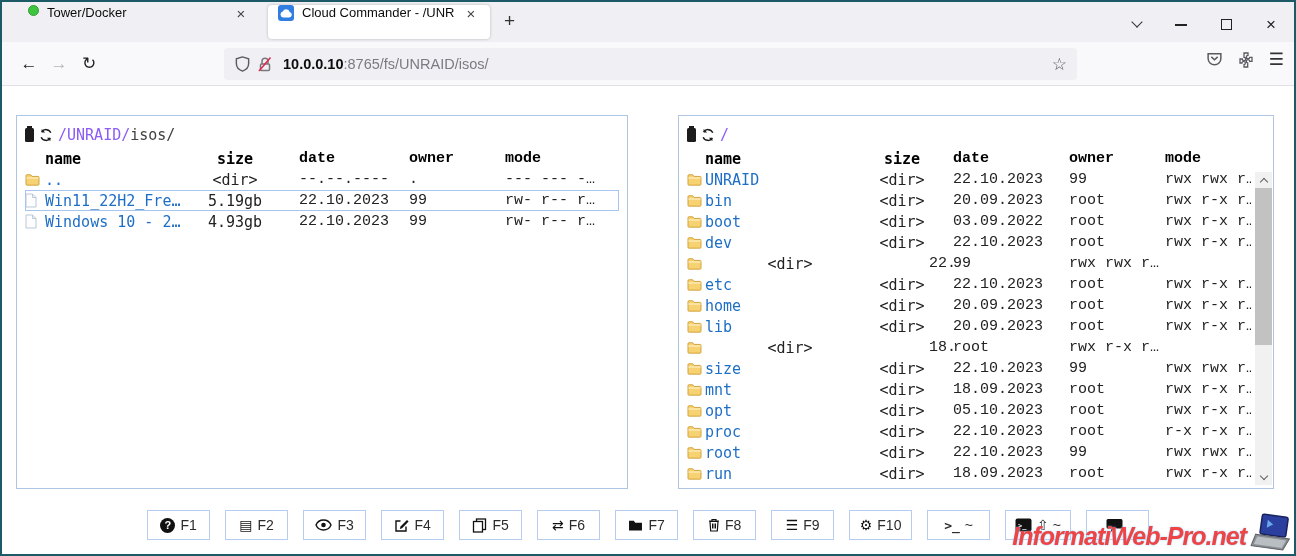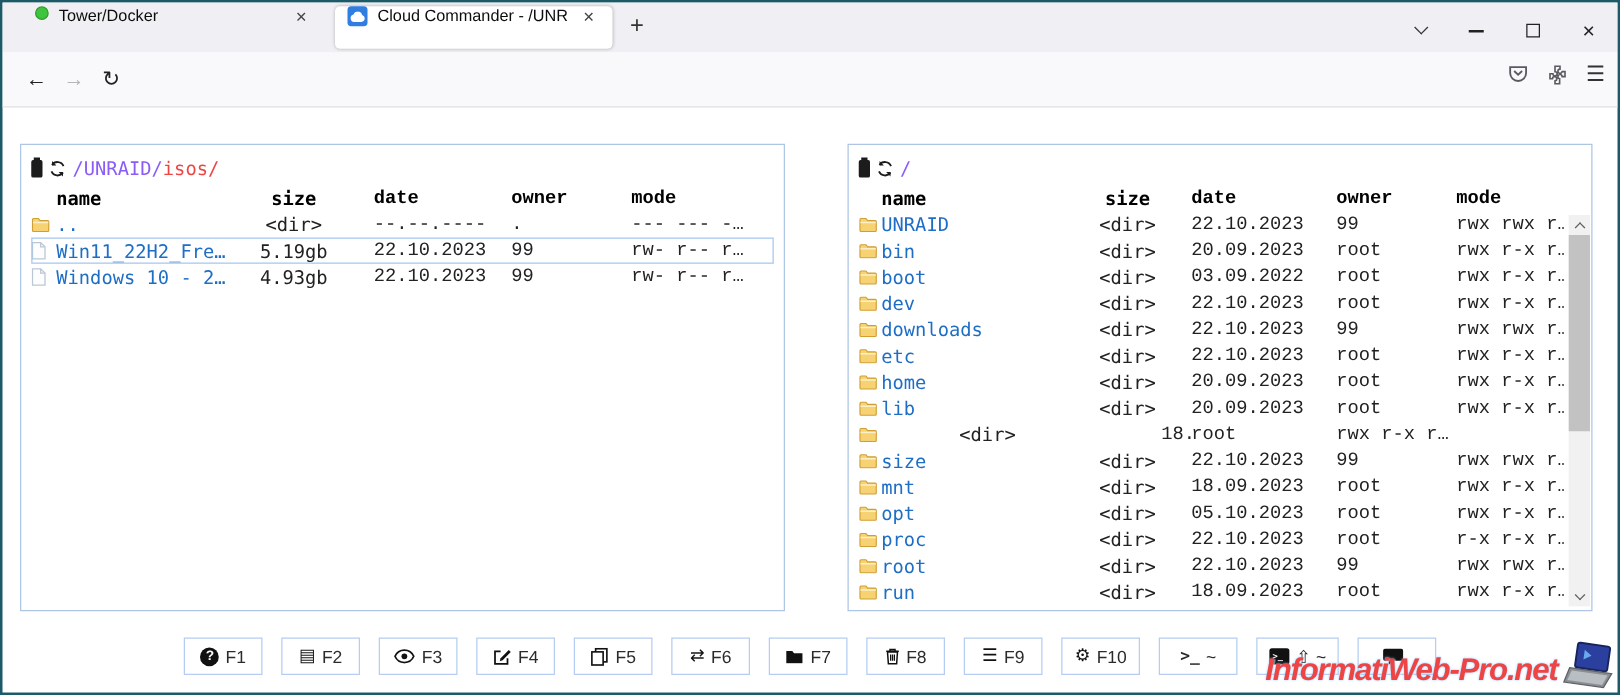--- a/index.html
+++ b/index.html
@@ -43,21 +43,21 @@
 
   
   .panel { position:absolute; top:113px; height:374px; border:1px solid #aec6e4; background:#fff;
            font-family:"DejaVu Sans Mono","Liberation Mono",monospace; font-size:15px; color:#222; }
   .panel.left { left:14px; width:612px; }
   .panel.right { left:676px; width:596px; }
   .pathline { display:flex; align-items:center; gap:5px; padding:9px 0 4px 8px; height:32px; }
   .battery { width:9px; height:14px; background:#1c1c1c; border-radius:1.5px; position:relative; flex:none; }
   .battery::before { content:""; position:absolute; top:-2px; left:2px; width:5px; height:2px; background:#1c1c1c; }
   .path-parent { color:#8b5cf6; }
-  .path-current { color:#ef4444;text-align:right; }
+  .path-current { color:#404040;text-align:right; }
   .grid-row { display:grid; align-items:center; height:21px; white-space:pre; }
   .panel.left .grid-row { grid-template-columns:20px 152px 76px 26px 110px 96px 1fr; margin:0 8px; }
   .panel.right .grid-row { grid-template-columns:18px 170px 54px 24px 116px 96px 1fr; margin:0 22px 0 8px; }
   .hdr { font-weight:bold; color:#000; }
   .c-size { text-align:center; }
   .c-name a { color:#1e6ec6; text-decoration:none; }
   .c-date, .c-owner, .c-mode { overflow:hidden;font-family:Liberation Mono, monospace; }
   .row.selected { outline:1px solid #a6c6ef; outline-offset:-1px; }
   .cell-icon { display:flex; align-items:center; }
 
@@ -108,20 +108,33 @@
       <span class="win-min"></span>
       <span class="win-max"></span>
       <span class="win-close">×</span>
     </div>
   </div>
 
   <div class="navbar">
     <span class="nav-btn nav-back">←</span>
     <span class="nav-btn disabled">→</span>
     <span class="nav-btn">↻</span>
+    <div class="urlbar">
+      <svg width="17" height="17" viewBox="0 0 18 18">
+          <path d="M9 1L2.5 3v5c0 4 2.8 6.7 6.5 8 3.7-1.3 6.5-4 6.5-8V3z" fill="none" stroke="#5a5a60" stroke-width="1.5"></path>
+        </svg>
+      <span class="sep"></span>
+      <svg width="16" height="16" viewBox="0 0 16 16">
+        <path d="M5 8V5.2a3 3 0 016 0V8" fill="none" stroke="#77777d" stroke-width="1.5"></path>
+        <rect x="3.5" y="8" width="9" height="6.5" rx="1" fill="none" stroke="#77777d" stroke-width="1.5"></rect>
+        <line x1="2" y1="15" x2="13.5" y2="1.5" stroke="#e22850" stroke-width="1.6"></line>
+      </svg>
+      <span class="url-text"><span class="url-host">10.0.0.10</span><span class="url-rest">:8765/fs/UNRAID/isos/</span></span>
+      <span class="star">☆</span>
+    </div>
     <div class="nav-right">
       <svg width="17" height="17" viewBox="0 0 16 16">
         <path d="M2 2.5h12V7a6 6 0 01-12 0z" fill="none" stroke="#5a5a60" stroke-width="1.4"></path>
         <path d="M5 5.5l3 2.7 3-2.7" fill="none" stroke="#5a5a60" stroke-width="1.4"></path>
       </svg>
       <svg width="18" height="18" viewBox="0 0 18 18">
         <path d="M7 2h4v2.3a1.7 1.7 0 101.7 2H15v4h-2.3a1.7 1.7 0 10-2 1.7V16H7v-2.3a1.7 1.7 0 10-2-1.7H3V8h2.3A1.7 1.7 0 107 6.3z" fill="none" stroke="#5a5a60" stroke-width="1.3"></path>
       </svg>
       <span class="burger">☰</span>
     </div>
@@ -260,21 +273,20 @@
     <span class="c-date">22.10.2023</span>
     <span class="c-owner">root</span>
     <span class="c-mode">rwx r-x r…</span>
   </div>
 
   <div class="grid-row row">
     <span class="cell-icon"><svg width="15" height="13" viewBox="0 0 16 14">
               <path d="M1 2.8c0-.5.4-.9.9-.9h4.2l1.5 1.8h6.5c.5 0 .9.4.9.9v7.6c0 .5-.4.9-.9.9H1.9a.9.9 0 01-.9-.9z" fill="#f7d272" stroke="#cf9f35" stroke-width="1"></path>
               <path d="M1.4 5.4h13.2" stroke="#fdf0c8" stroke-width="1.2"></path>
             </svg></span>
-    <span class="c-name"><a href="#">downloads</a></span>
     <span class="c-size">&lt;dir&gt;</span>
     <span></span>
     <span class="c-date">22.10.2023</span>
     <span class="c-owner">99</span>
     <span class="c-mode">rwx rwx r…</span>
   </div>
 
   <div class="grid-row row">
     <span class="cell-icon"><svg width="15" height="13" viewBox="0 0 16 14">
               <path d="M1 2.8c0-.5.4-.9.9-.9h4.2l1.5 1.8h6.5c.5 0 .9.4.9.9v7.6c0 .5-.4.9-.9.9H1.9a.9.9 0 01-.9-.9z" fill="#f7d272" stroke="#cf9f35" stroke-width="1"></path>

